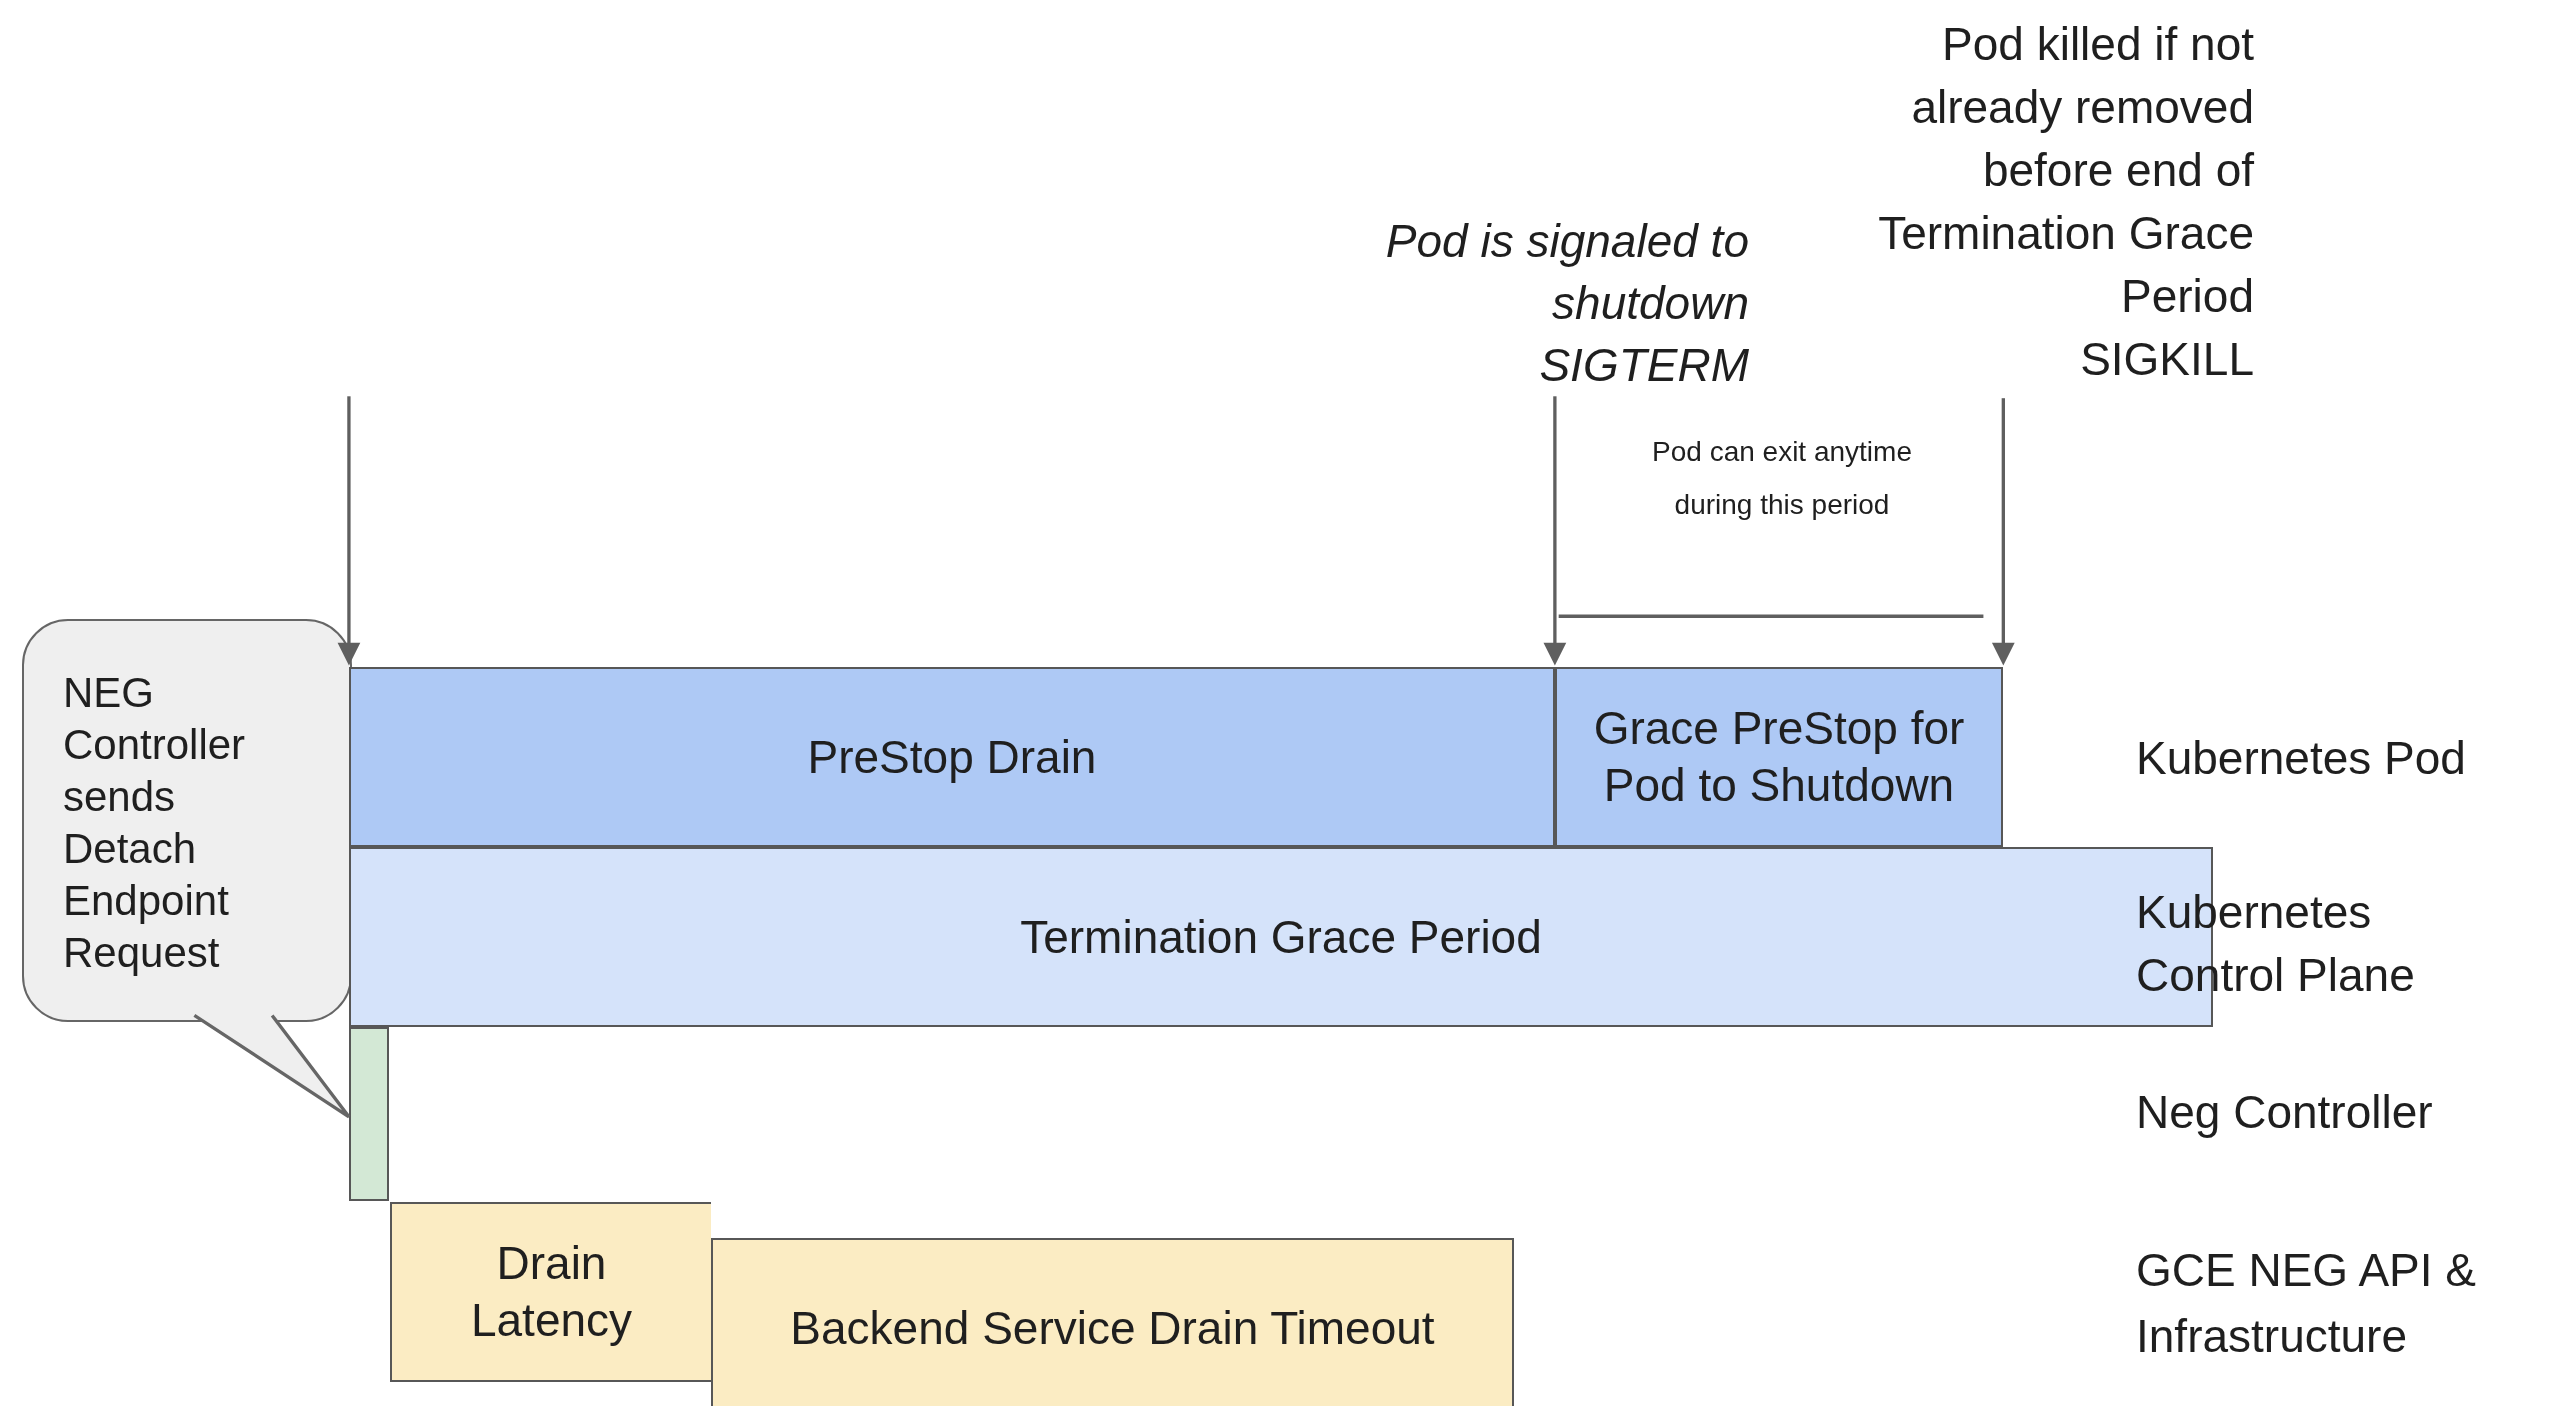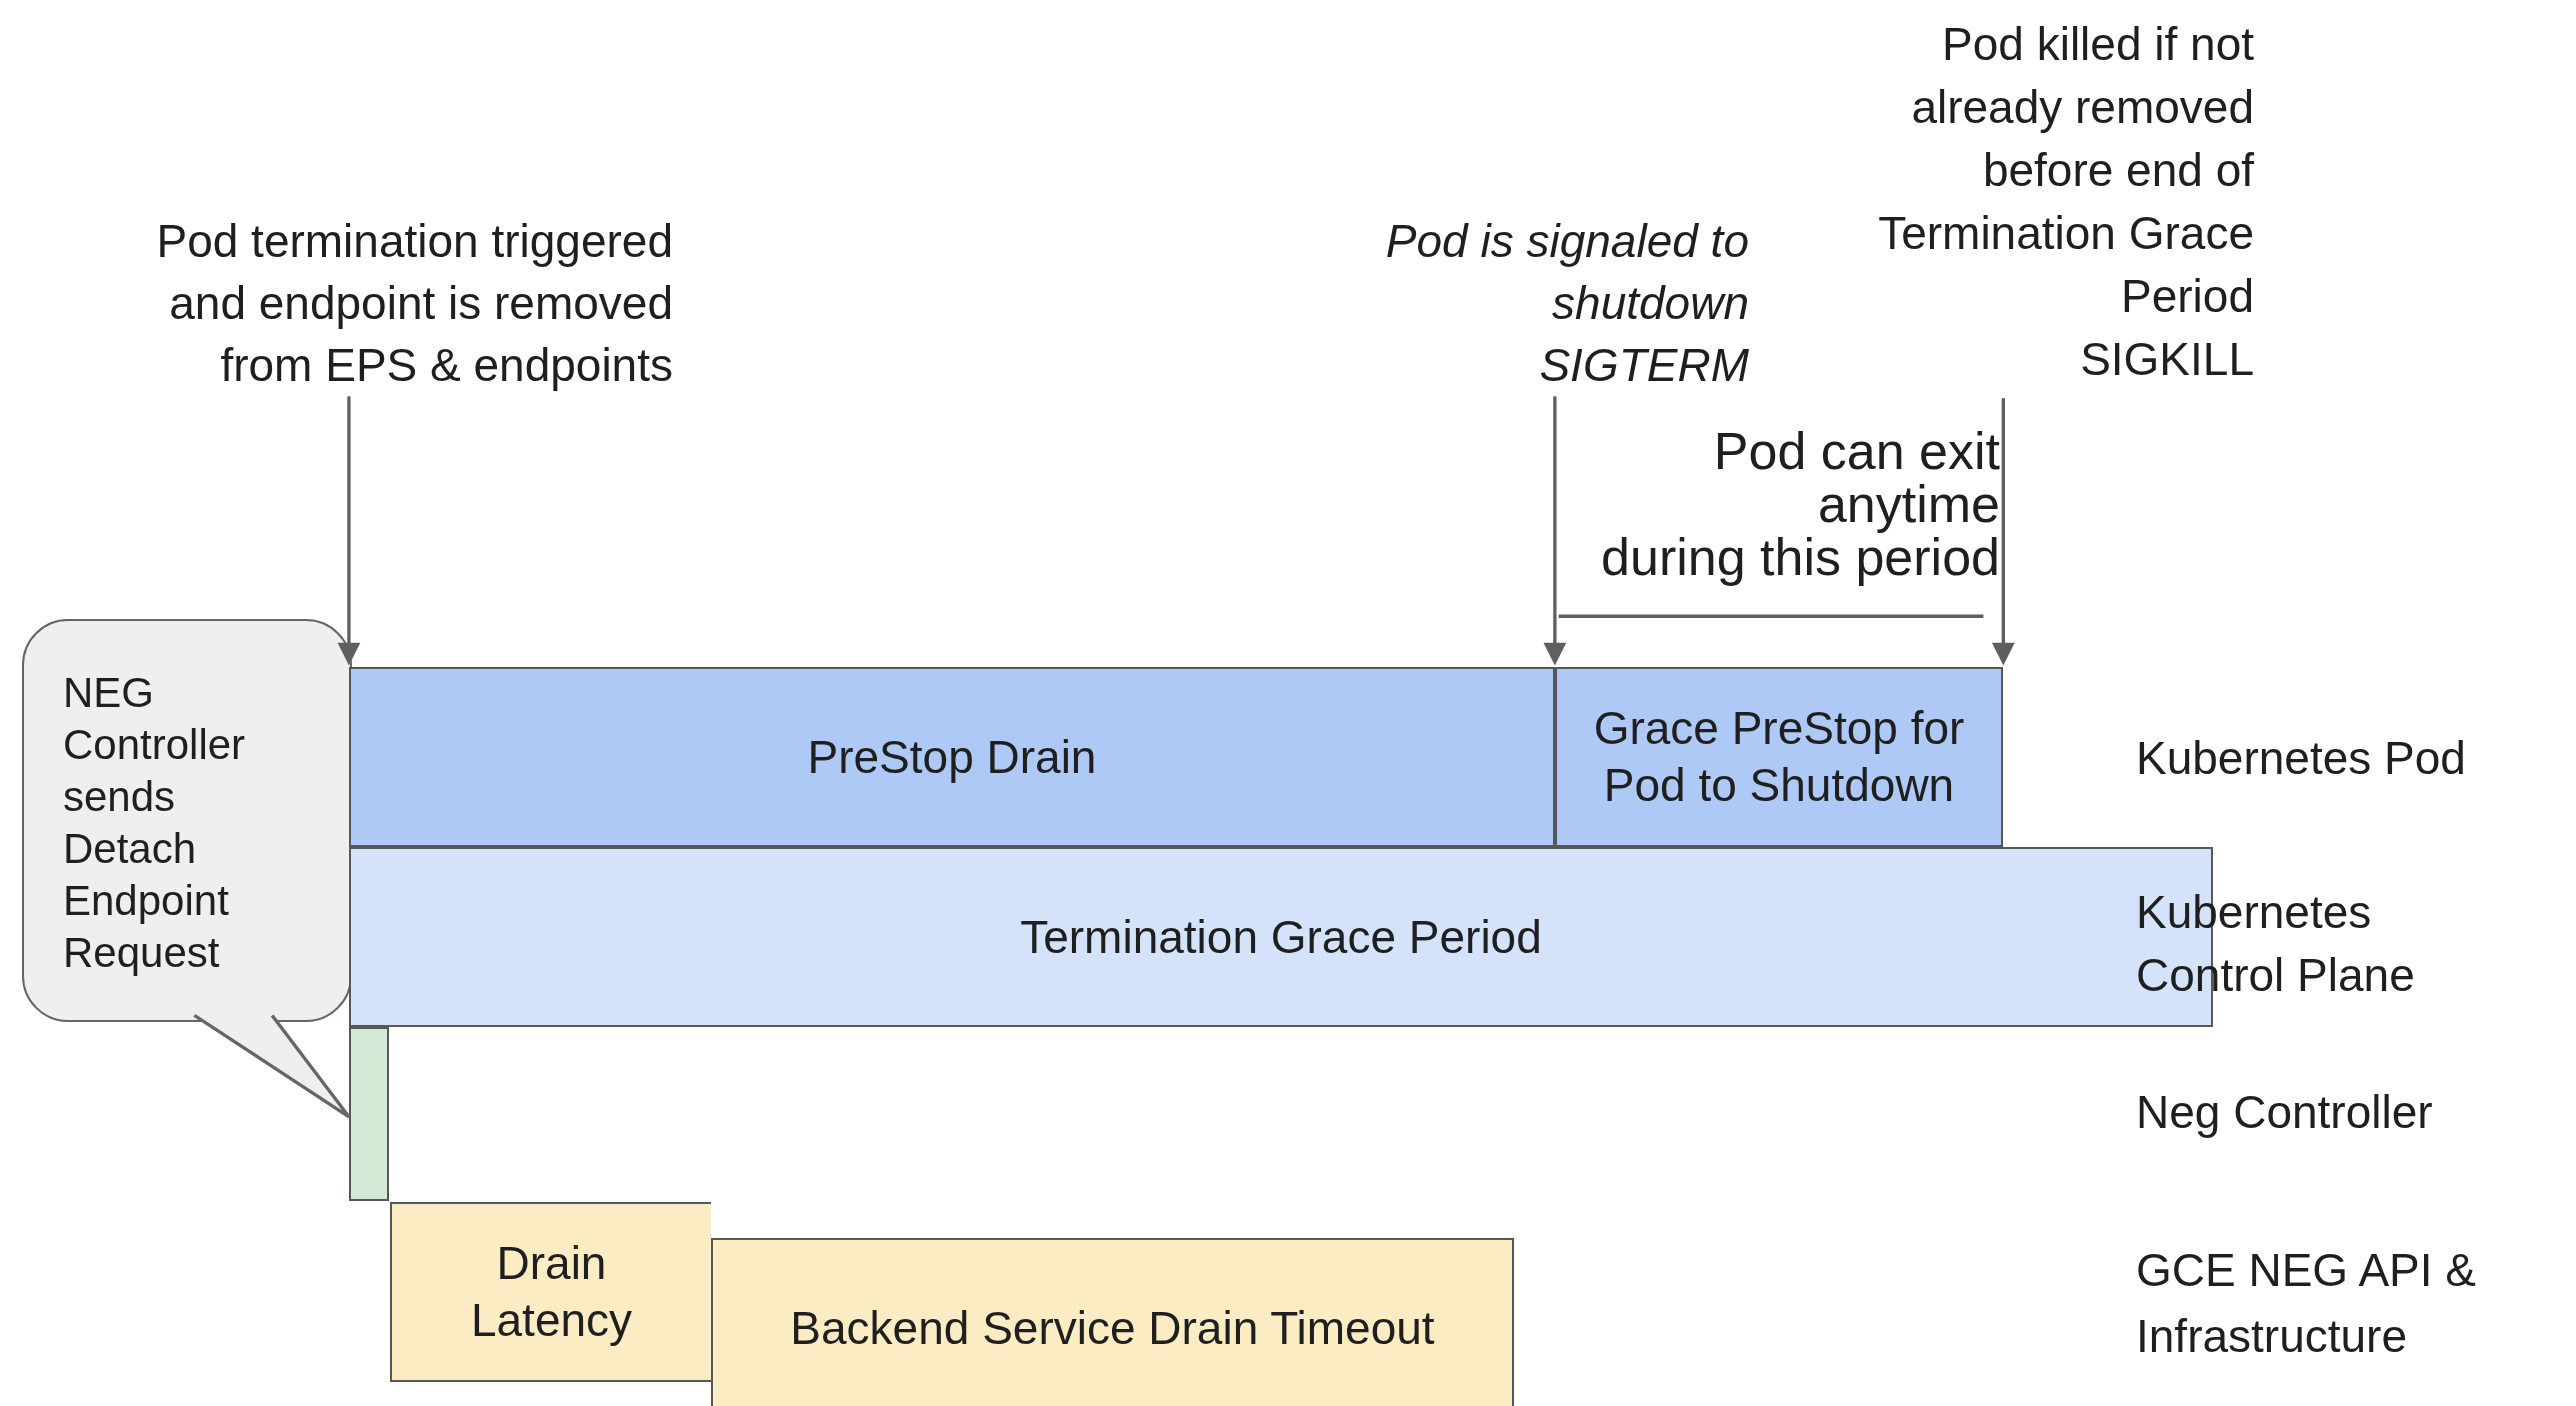--- a/index.html
+++ b/index.html
@@ -18,23 +18,23 @@
   }
   .abs { position: absolute; }
   .note {
     font-size: 46px;
     line-height: 62px;
     text-align: right;
     white-space: pre-line;
     color: #1f1f1f;
   }
   .note-small {
-    font-size: 52px;
+    font-size: 28px;
     line-height: 53px;
-    text-align: right;
+    text-align: center;
     white-space: pre-line;
     color: #1f1f1f;
   }
   .bar {
     box-sizing: border-box;
     border: 2.8px solid #575757;
     display: flex;
     align-items: center;
     justify-content: center;
     font-size: 46px;
@@ -67,23 +67,20 @@
     left: 0;
     top: 0;
     pointer-events: none;
   }
 </style>
 </head>
 <body>
 
 <div id="canvas">
 
-  <div class="abs note" style="left:66px; top:210px; width:607px;">Pod termination triggered
-and endpoint is removed
-from EPS &amp; endpoints</div>
 
   <div class="abs note" style="left:1275px; top:210px; width:474px;font-style:italic;">Pod is signaled to
 shutdown
 SIGTERM</div>
 
   <div class="abs note" style="left:1761px; top:13.3px; width:493px; line-height:63px;">Pod killed if not
 already removed
 before end of
 Termination Grace
 Period

